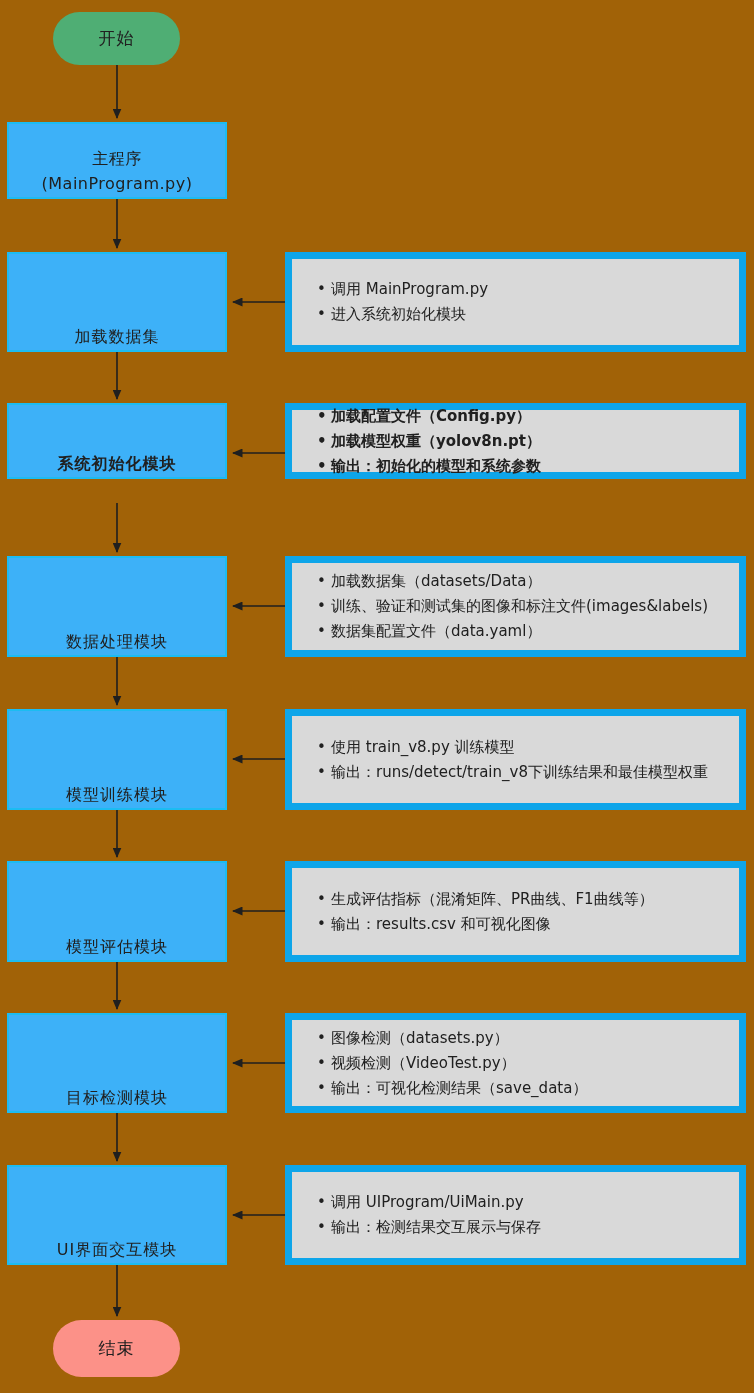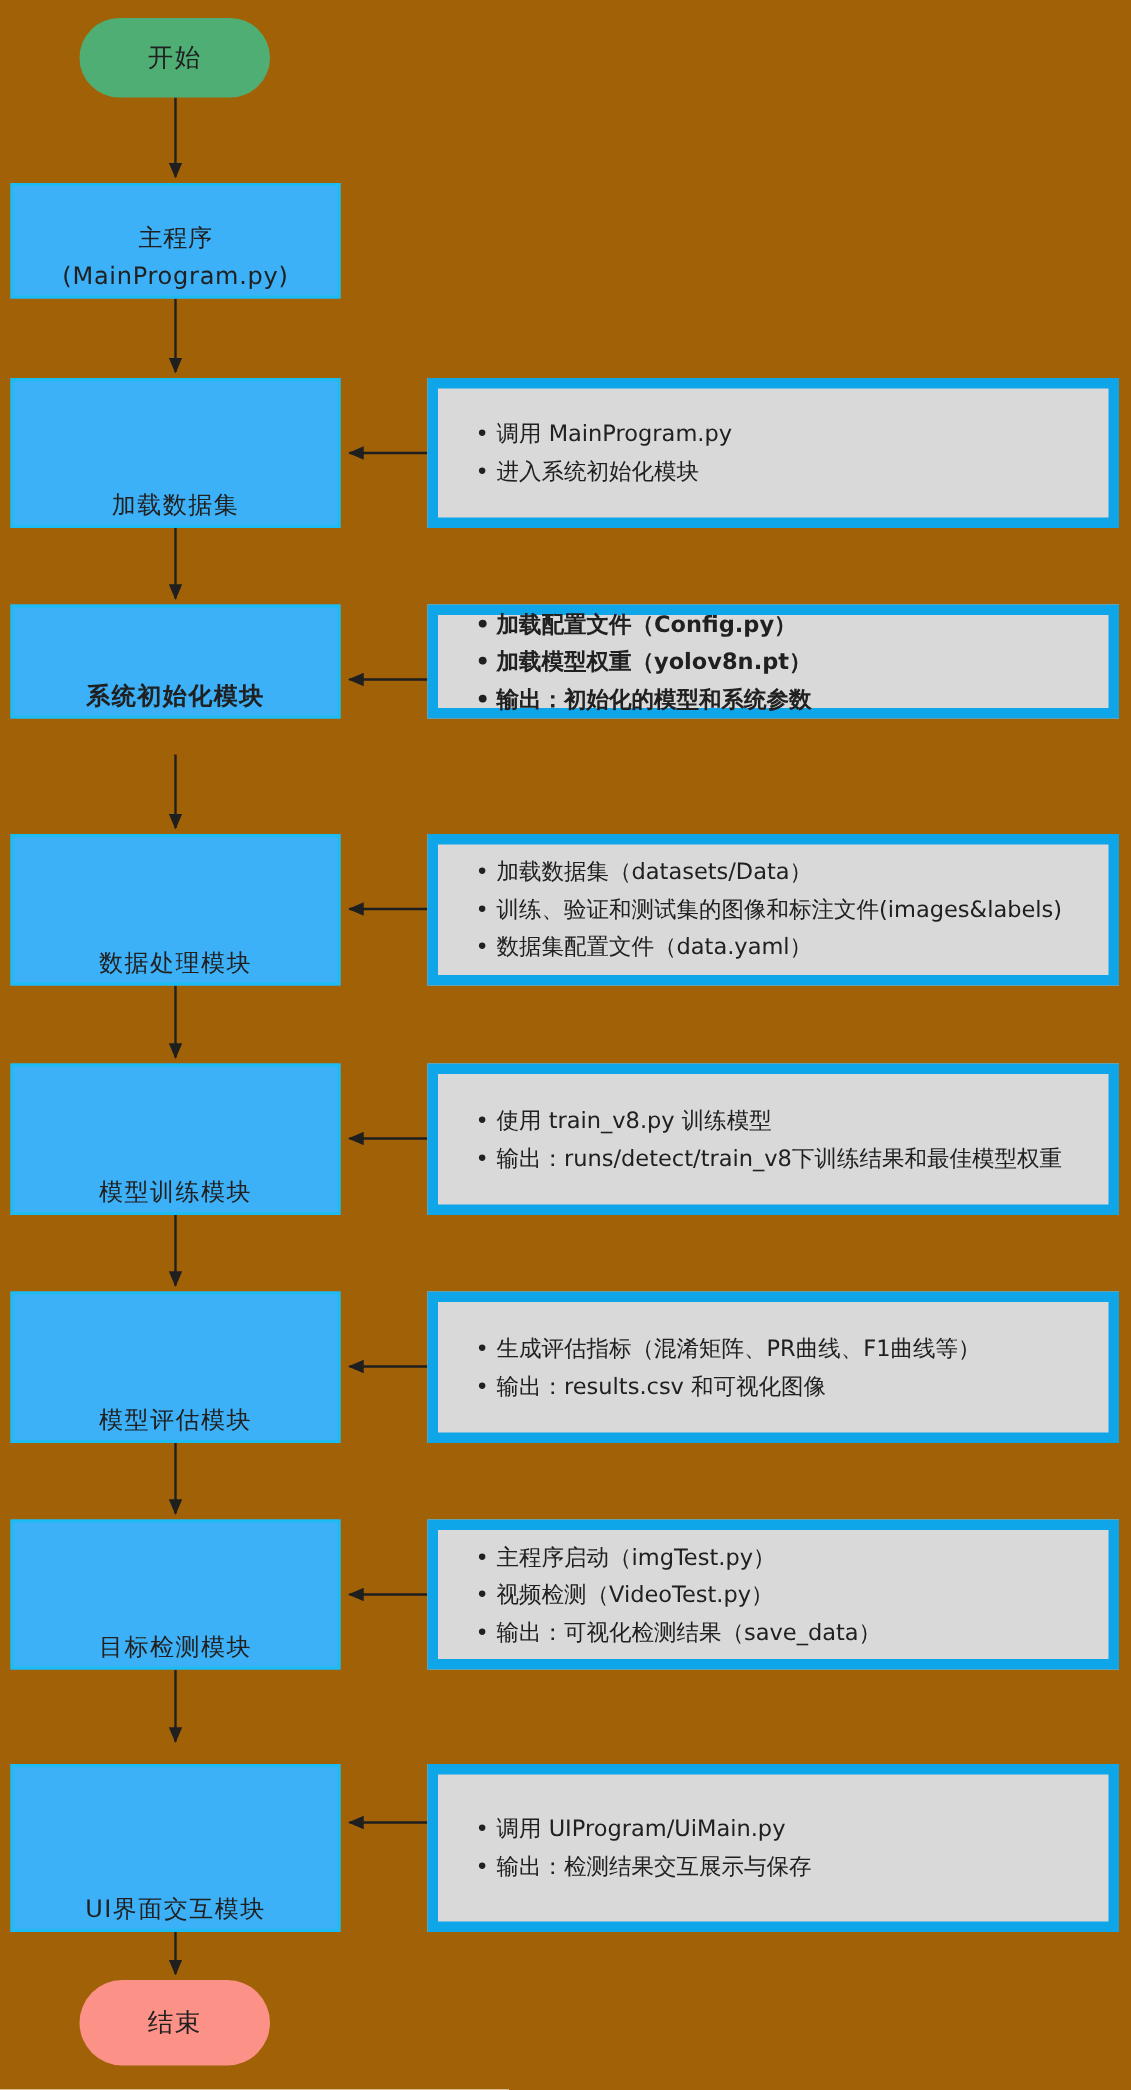--- a/index.html
+++ b/index.html
@@ -25,21 +25,21 @@
   .note li{position:relative;padding-left:15px;font-size:15px;line-height:25px;white-space:nowrap;}
   .note li::before{content:"•";position:absolute;left:1px;top:0;font-size:15px;}
 
   
   .row0{top:252px;height:100px;}
   .row1{top:403px;height:76px;font-weight:bold;}
   .row2{top:556px;height:101px;}
   .row3{top:709px;height:101px;}
   .row4{top:861px;height:101px;}
   .row5{top:1013px;height:100px;}
-  .row6{top:1165px;height:112px;margin-top:11px;}
+  .row6{top:1165px;height:100px;}
 </style>
 </head>
 <body>
 
 <div id="canvas" style="--c-start: #4FAE74; --c-proc: #3DB1F8; --c-proc-b: #1CBCF2; --c-note: #D9D9D9; --c-end: #FC9188;">
 
   <svg id="arrow-layer" viewBox="0 0 754 1393">
     <defs>
       <marker id="ah" markerWidth="11" markerHeight="9" refX="9.5" refY="4.5" orient="auto" markerUnits="userSpaceOnUse">
         <path d="M0,0 L10.5,4.5 L0,9 z" fill="#1F1F1F"></path>
@@ -125,21 +125,21 @@
       <li>生成评估指标（混淆矩阵、PR曲线、F1曲线等）</li>
       <li>输出：results.csv 和可视化图像</li>
     </ul>
   </div>
 
   <div class="process row5">
     <span>目标检测模块</span>
   </div>
   <div class="note row5">
     <ul>
-      <li>主程序启动（imgTest.py）</li>
+      <li>图像检测（datasets.py）</li>
       <li>视频检测（VideoTest.py）</li>
       <li>输出：可视化检测结果（save_data）</li>
     </ul>
   </div>
 
   <div class="process row6">
     <span>UI界面交互模块</span>
   </div>
   <div class="note row6">
     <ul>

